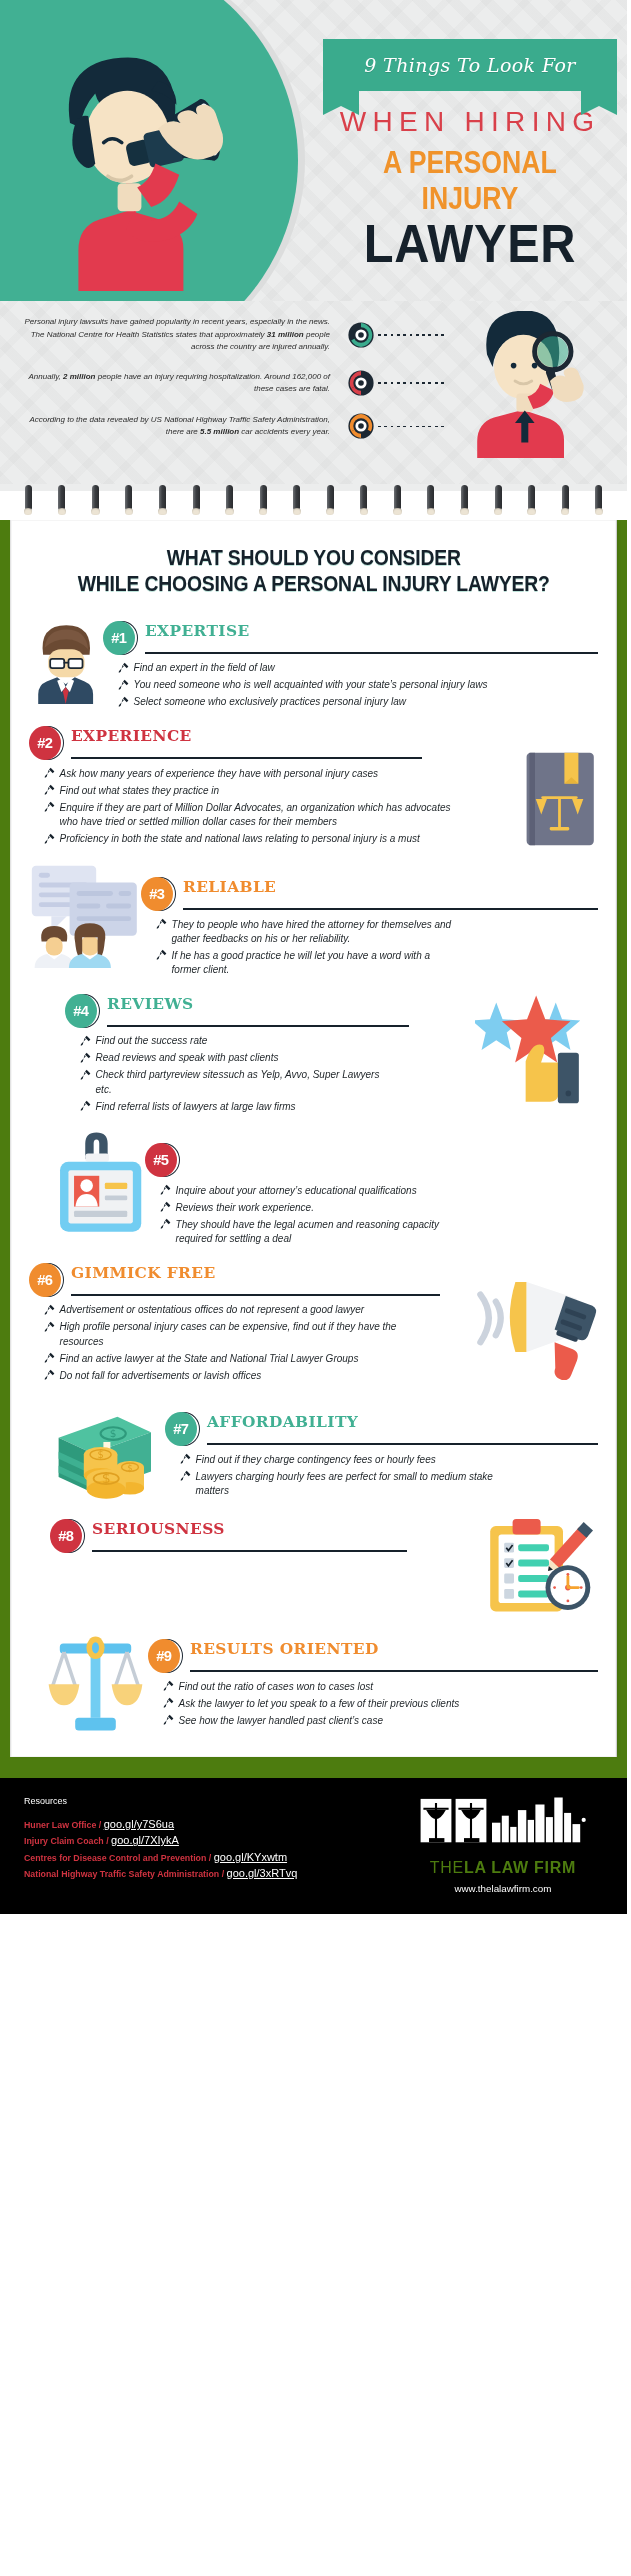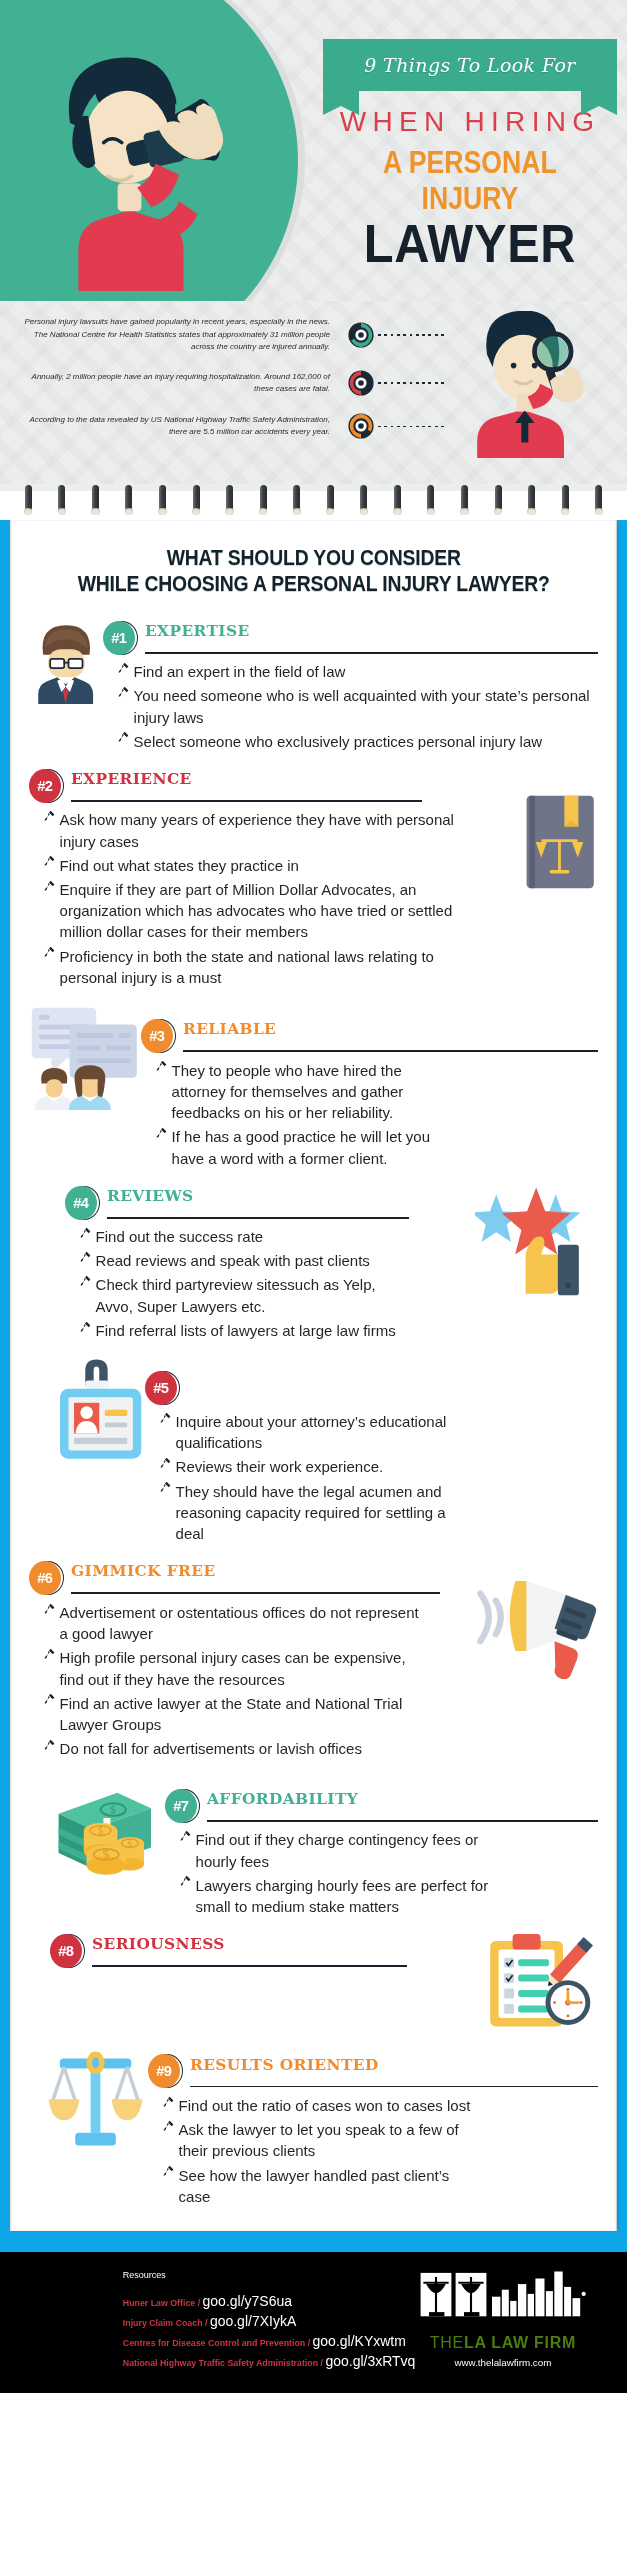--- a/index.html
+++ b/index.html
@@ -107,31 +107,31 @@
   .stat-row { position: relative; display: flex; align-items: center; margin-bottom: 15.4px; }
   .stat-text {
     width: 316px; margin-left: 14px;
     text-align: right;
     font-style: italic;
     font-size: 8px;
     line-height: 1.55;
     color: #2b2b2b;
     font-family: "Liberation Sans", sans-serif;
   }
-  .stat-text b { font-weight: normal; }
+  .stat-text b { font-weight: bold; }
   .target { width: 28px; height: 28px; margin-left: 17px; flex: 0 0 28px; }
   .dots { flex: 1; height: 1.4px; margin-left: 2.8px; position: relative; }
   .dots::before {
     content: ""; position: absolute; left: 0; top: 0; width: 67px; height: 1.4px;
     background: repeating-linear-gradient(to right, #1c2833 0 2.8px, transparent 2.8px 6.3px);
   }
   .magnifier-guy { position: absolute; right: 21px; top: 9.8px; width: 161px; height: 147px; }
 
   
-  .notepad { position: relative; background: #0ea5e9; padding-bottom: 21px; }
+  .notepad { position: relative; background: #4d7c0f; padding-bottom: 21px; }
   .spiral-bar {
     height: 36px;
     background: #ffffff;
     display: flex; align-items: flex-start;
     padding: 0 24px;
     justify-content: space-between;
     position: relative;
   }
   .spiral-bar::before {
     content:""; position:absolute; left:0; right:0; top:0; height:7px;
@@ -198,44 +198,45 @@
     font-size: 15.4px;
     letter-spacing: 0.4px;
     line-height: 1.05;
     padding-bottom: 13px;
   }
   .rule { height: 1.8px; background: #16212b; width: 100%; }
 
   .bullets { margin: 5.6px 0 0 15.4px; }
   .bullet {
     display: flex; align-items: flex-start;
-    font-size: 15px;
+    font-size: 10px;
     line-height: 1.42;
     color: #1e2428;
     margin-bottom: 2.8px;
     font-family: "Liberation Sans", sans-serif;
+    font-style: italic;
   }
   .gavel { flex: 0 0 11.2px; width: 11.2px; height: 11.2px; margin-right: 4.2px; margin-top: 0.7px; }
 
   
   .c-teal   { color: #41b093; } .bg-teal   { background: #41b093; }
   .c-red    { color: #cf3340; } .bg-red    { background: #cf3340; }
   .c-orange { color: #f08c2e; } .bg-orange { background: #f08c2e; }
 
   
   .footer {
     background: #000000;
     color: #fff;
     padding: 18px 24px 19.6px 24px;
-    display: flex; justify-content: flex-end; align-items: flex-start;
+    display: flex; justify-content: space-between; align-items: flex-start;
   }
   .res-label { font-size: 9px; color: #ffffff; margin-bottom: 12.6px; font-family: "Liberation Sans", sans-serif; }
   .res-line { font-size: 8.8px; margin-bottom: 4.2px; font-family: "Liberation Sans", sans-serif; }
   .res-name { color: #cf3340; font-weight: bold; }
-  .res-url  { color: #ffffff; font-size: 14px; }
+  .res-url  { color: #ffffff; font-size: 11px; text-decoration: underline; }
   .brand { text-align: center; padding-right: 12.6px; }
   .brand-name {
     font-size: 16px; font-weight: bold; letter-spacing: 0.7px; color: #4d7c0f;
     margin-top: 2.8px; font-family: "Liberation Sans", sans-serif;
   }
   .brand-name .thin { font-weight: normal; }
   .brand-url { font-size: 9.8px; color: #fff; margin-top: 5.6px; font-family: "Liberation Sans", sans-serif; }
 </style>
 </head>
 <body>

